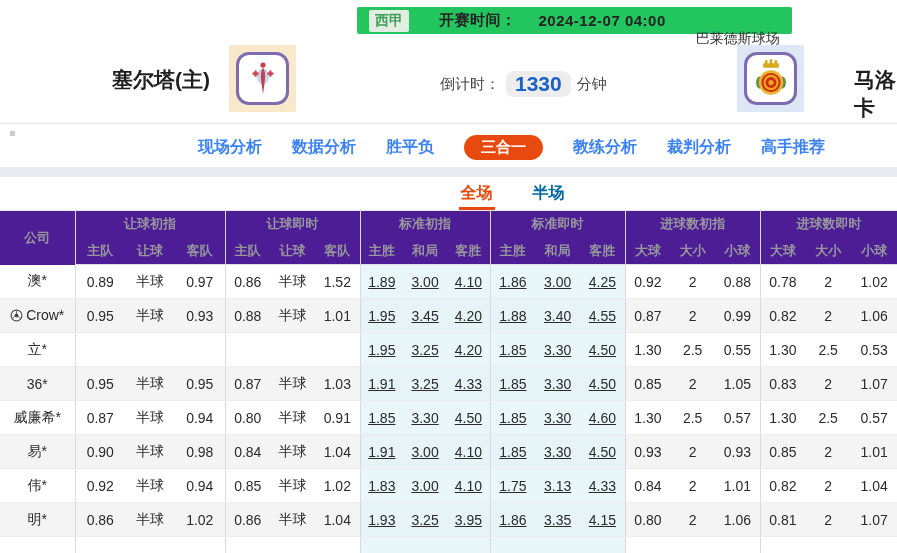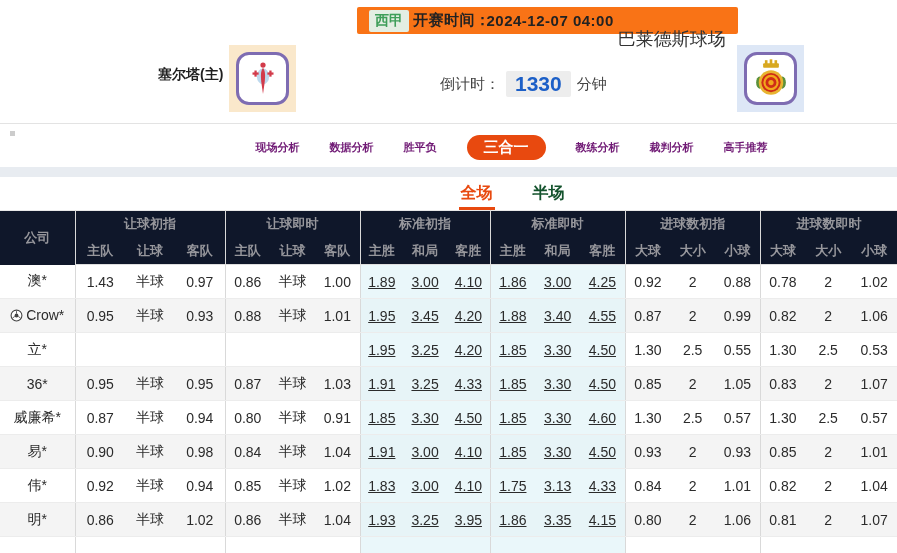--- a/index.html
+++ b/index.html
@@ -1,66 +1,66 @@
 <!DOCTYPE html>
 <html lang="zh" style="--accent: #e8490f; --live-blue: #2c6bc5; --hl-bg: #eaf7fa; --league-green: #3f9e5a; --countdown-blue: #1c5fc7;"><head>
 <meta charset="utf-8">
 <style>
   * { margin:0; padding:0; box-sizing:border-box; }
   body { font-family:"Liberation Sans","DejaVu Sans",sans-serif; background:#fff; }
   .page { position:relative; width:897px; height:553px; overflow:hidden; background:#fff; }
 
   
-  .match-bar { position:absolute; left:357px; top:7px; height:27px; background:#f97316;
-    display:flex; align-items:center; gap:4px; padding:0 12px; border-radius:2px; }
+  .match-bar { position:absolute; left:357px; top:7px; height:27px; background:#22c55e;
+    display:flex; align-items:center; gap:30px; padding:0 12px; border-radius:2px; }
   .league-chip { background:#e3eee3; color:var(--league-green,#3f9e5a); font-size:14px; font-weight:bold;
     padding:2px 6px; border-radius:2px; }
   .kick { font-size:15px; font-weight:bold; color:#222; letter-spacing:.5px; }
-  .venue { font-size:18px; color:#333;margin-top:37px; }
-
-  
-  .team-name { position:absolute; top:66px; font-size:14px; font-weight:bold; color:#1f1f1f;margin-left:46px; }
+  .venue { font-size:14px; color:#333;margin-top:37px; }
+
+  
+  .team-name { position:absolute; top:66px; font-size:21px; font-weight:bold; color:#1f1f1f; }
   .team-name.home { left:112px; }
   .team-name.away { left:854px; }
   .logo-box { position:absolute; top:45px; width:67px; height:67px;
     display:flex; align-items:center; justify-content:center; }
   .logo-box.home { left:229px; background:#fae8cb; }
   .logo-box.away { left:737px; background:#dde7f6; }
   .logo-inner { width:53px; height:53px; background:#fff; border:3px solid #7e6cb2; border-radius:13px;
     display:flex; align-items:center; justify-content:center; overflow:hidden; }
 
   
   .countdown { position:absolute; left:440px; top:69px; height:30px; display:flex; align-items:center; gap:6px; }
   .cd-label,.cd-unit { font-size:15px; color:#444;text-align:center; }
   .cd-chip { background:#ededed; color:var(--countdown-blue,#1c5fc7); font-size:21px; font-weight:bold;
-    padding:1px 9px; border-radius:2px; }
+    padding:1px 9px; border-radius:8px; }
 
   .divider { position:absolute; left:0; top:123px; width:897px; border-top:1px solid #e3e3e3; }
   .tiny-dot { position:absolute; left:10px; top:131px; width:5px; height:5px; background:#ccc; }
 
   
   .nav { position:absolute; left:0; top:128px; width:897px; height:38px;
     display:flex; align-items:center; justify-content:center; gap:30px; transform:translateX(63px); }
-  .nav-item { font-size:11px; font-weight:bold; color:#701a75; cursor:pointer; white-space:nowrap; }
+  .nav-item { font-size:16px; font-weight:bold; color:#3b82f6; cursor:pointer; white-space:nowrap; }
   .nav-item.pill { background:var(--accent,#e8490f); color:#fff; font-size:15px;
     padding:3px 17px; border-radius:18px; }
 
   .band { position:absolute; left:0; top:167px; width:897px; height:10px; background:#e8ecf1; }
 
   
   .subtabs { position:absolute; left:0; top:180px; width:897px; height:30px;
     display:flex; justify-content:center; gap:36px; transform:translateX(64px); }
-  .subtab { font-size:16px; font-weight:bold; color:#14532d; padding:3px 2px 6px; cursor:pointer; }
+  .subtab { font-size:16px; font-weight:bold; color:#0369a1; padding:3px 2px 6px; cursor:pointer; }
   .subtab.active { color:var(--accent,#e8490f); border-bottom:3px solid var(--accent,#e8490f); }
 
   
   table.odds { position:absolute; left:0; top:210px; width:897px; border-collapse:collapse;
     table-layout:fixed; border-top:1px solid #e8e8e8; }
   table.odds th { height:27px; font-size:13px; font-weight:bold; color:#97979c;
-    background:#0f172a; text-align:center; }
+    background:#4c1d95; text-align:center; }
   table.odds thead tr:last-child th { border-bottom:1px solid #dedede; }
   table.odds td { height:34px; text-align:center; font-size:14px; color:#2b2b2b;
     border-bottom:1px solid #ececec; }
   .gstart { border-left:1px solid #d9d9d9; }
   tr.alt td { background:#f4f4f4; }
   td.hl { background:var(--hl-bg,#eaf7fa);text-decoration:underline; }
   tr.alt td.hl { background:#e7f4f7; }
   td.live { color:var(--live-blue,#2c6bc5); cursor:pointer; }
   td.company { color:#333; }
   td.company .ball { display:inline-block; vertical-align:-2px; margin-right:3px; }
@@ -188,26 +188,26 @@
         <th>大小</th>
         <th>小球</th>
         <th class="gstart">大球</th>
         <th>大小</th>
         <th>小球</th>
       </tr>
     </thead>
     <tbody>
         <tr>
           <td class="company">澳*</td>
-          <td class="gstart">1.43</td>
+          <td class="gstart">0.89</td>
           <td>半球</td>
           <td>0.97</td>
           <td class="gstart live">0.86</td>
           <td class="live">半球</td>
-          <td class="live">1.00</td>
+          <td class="live">1.52</td>
           <td class="gstart hl">1.89</td>
           <td class="hl">3.00</td>
           <td class="hl">4.10</td>
           <td class="gstart live hl">1.86</td>
           <td class="live hl">3.00</td>
           <td class="live hl">4.25</td>
           <td class="gstart">0.92</td>
           <td>2</td>
           <td>0.88</td>
           <td class="gstart live">0.78</td>

